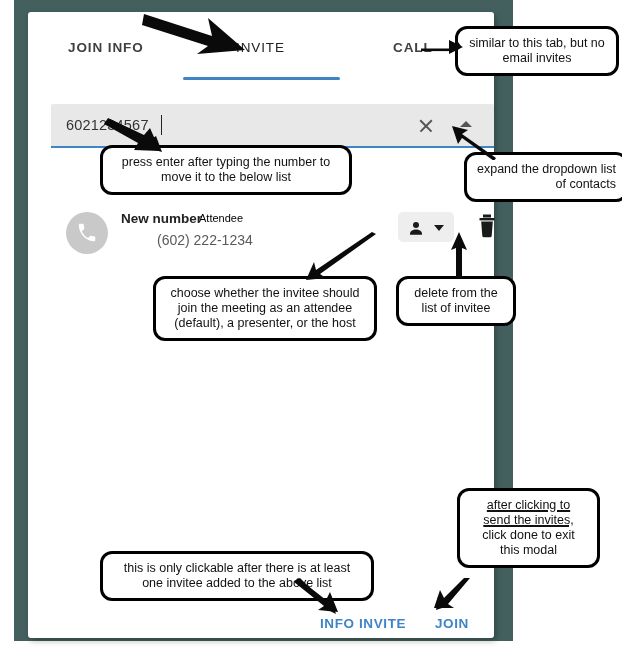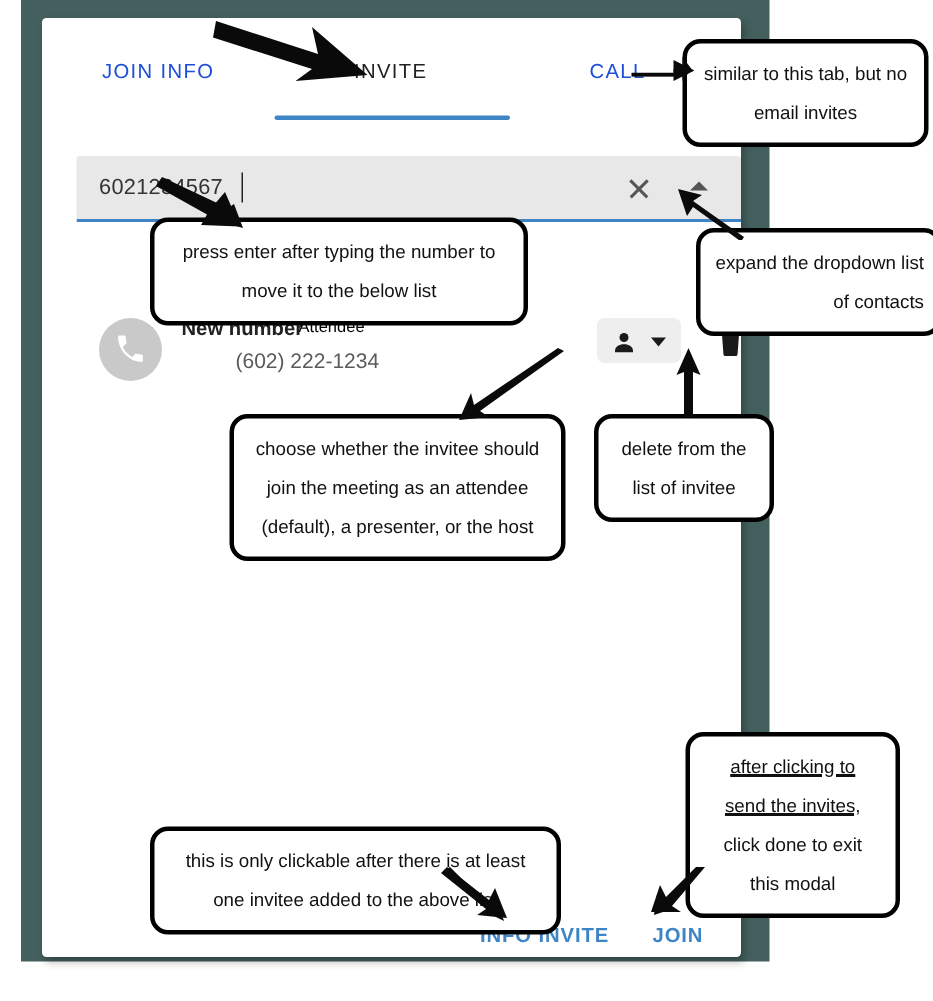--- a/index.html
+++ b/index.html
@@ -37,22 +37,22 @@
   .tabs {
     position: absolute;
     left: 0; top: 18px;
     width: 466px; height: 52px;
   }
   .tab {
     position: absolute;
     top: 10px;
     font-size: 13.5px;
     letter-spacing: 0.9px;
-    color: #1d4ed8;
-    font-weight: 400;
+    color: #404040;
+    font-weight: 700;
     white-space: nowrap;
   }
   .tab.active { color: #222; font-weight: 500; }
   .tab-joininfo { left: 40px; }
   .tab-invite   { left: 208px; }
   .tab-call     { left: 365px; }
   .tab-underline {
     position: absolute;
     left: 155px; top: 47px;
     width: 157px; height: 3px;
@@ -179,21 +179,21 @@
 
   
   .callout {
     position: absolute;
     background: #ffffff;
     border: 3px solid #000000;
     border-radius: 12px;
     text-align: center;
     color: #111;
     font-size: 12.5px;
-    line-height: 26px;
+    line-height: 15px;
     padding: 7px 9px;
     z-index: 40;
   }
   .callout.underlined-2 span.u {
     text-decoration: underline;
     text-decoration-thickness: 1.5px;
   }
   .co-call      { left: 455px; top: 26px;  width: 164px; }
   .co-enter     { left: 100px; top: 145px; width: 252px; }
   .co-expand    { left: 464px; top: 152px; width: 164px; text-align: right; }

